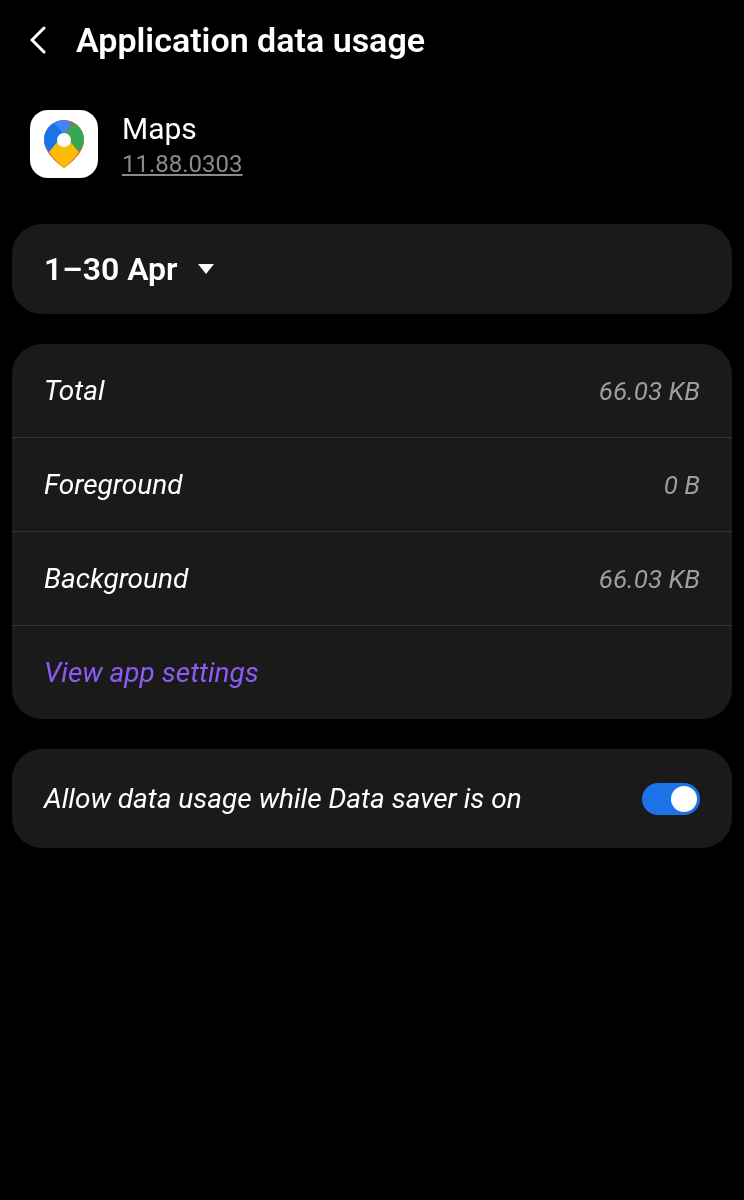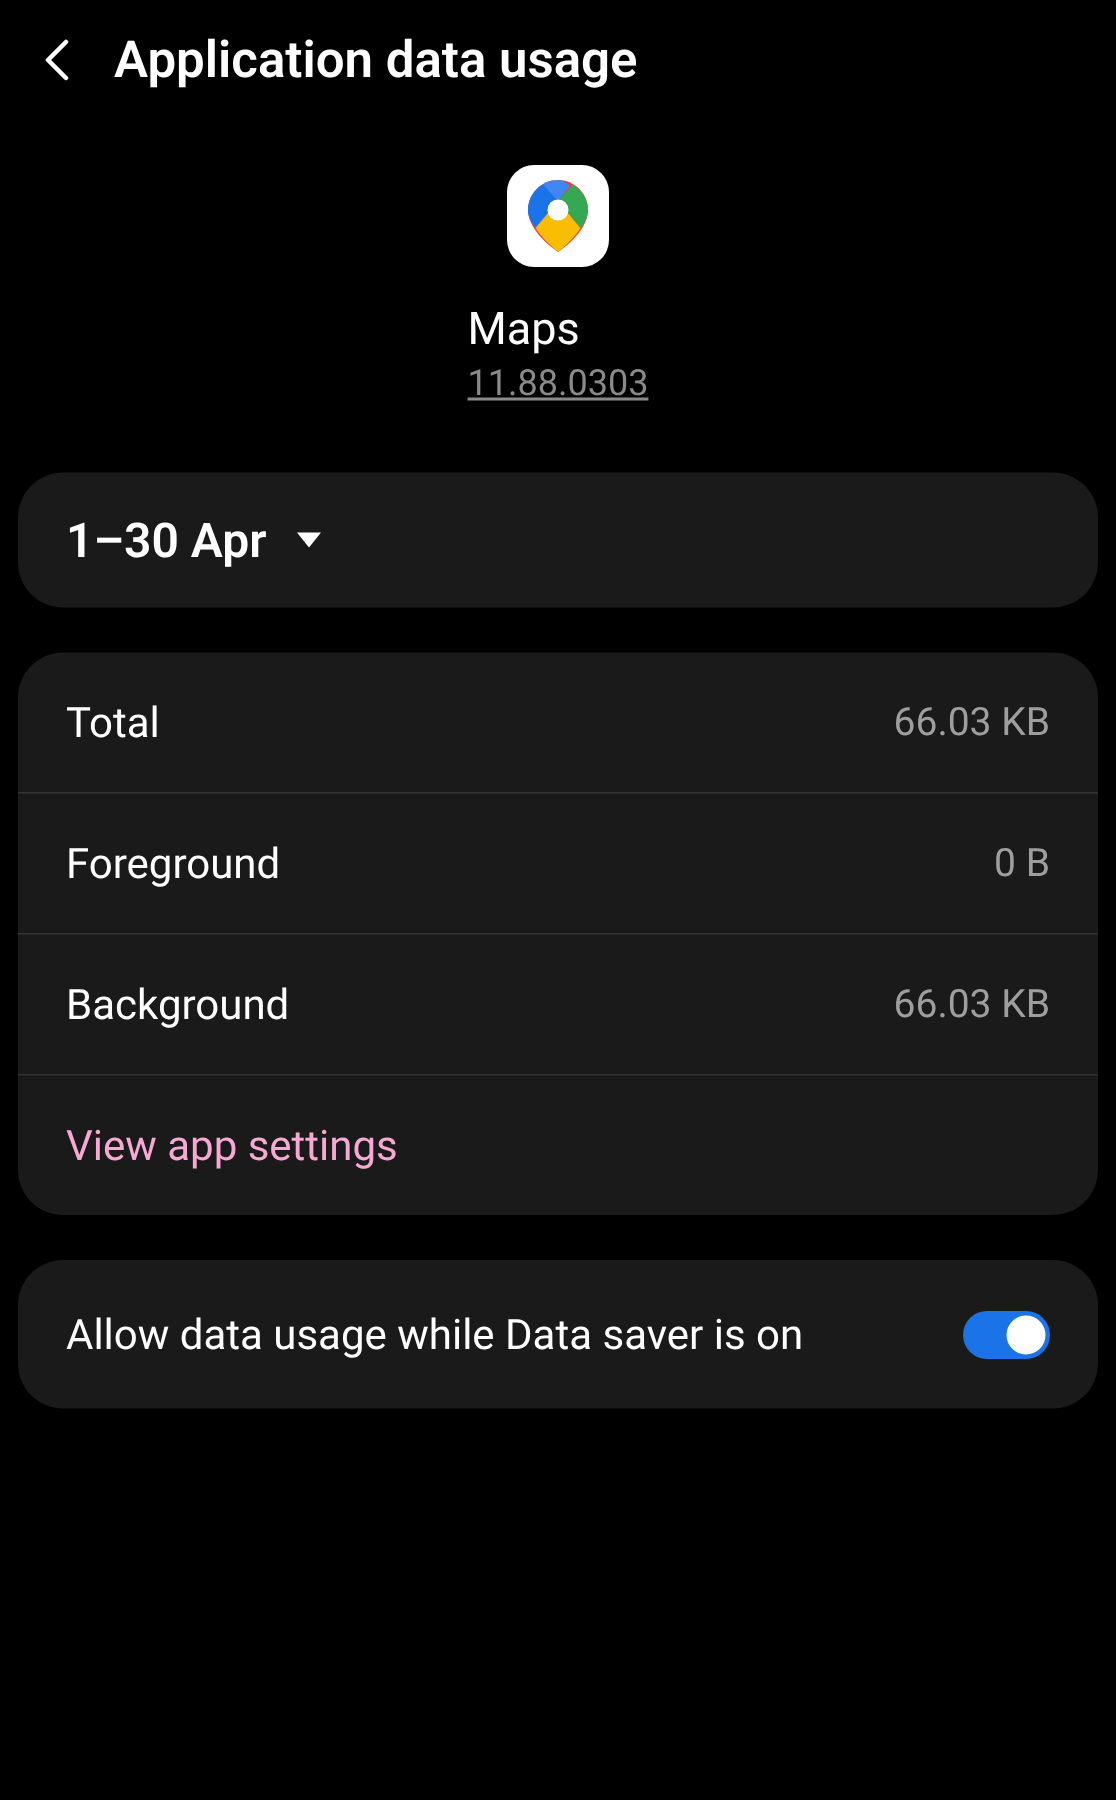--- a/index.html
+++ b/index.html
@@ -32,21 +32,20 @@
     .header-title {
       font-size: 34px;
       font-weight: 600;
       color: #ffffff;
     }
     .app-info {
       display: flex;
       align-items: center;
       padding: 30px 30px 30px 30px;
       gap: 24px;
-      flex-direction: column;
     }
     .app-icon {
       width: 68px;
       height: 68px;
       background: #ffffff;
       border-radius: 18px;
       display: flex;
       align-items: center;
       justify-content: center;
     }
@@ -81,20 +80,21 @@
       height: 0;
       border-left: 8px solid transparent;
       border-right: 8px solid transparent;
       border-top: 10px solid #ffffff;
     }
     .card {
       margin: 30px 12px 0 12px;
       background: #1a1a1a;
       border-radius: 30px;
       overflow: hidden;
+      font-style: italic;
     }
     .data-row {
       display: flex;
       justify-content: space-between;
       align-items: center;
       padding: 30px 32px;
     }
     .data-row.with-border {
       border-bottom: 1px solid #333333;
     }
@@ -107,21 +107,21 @@
       font-size: 26px;
       color: #9e9e9e;
     }
     .settings-row {
       padding: 30px 32px;
       cursor: pointer;
     }
     .settings-label {
       font-size: 28px;
       font-weight: 400;
-      color: #f9a8d4;
+      color: #8b5cf6;
     }
     .toggle-row {
       display: flex;
       justify-content: space-between;
       align-items: center;
       padding: 30px 32px;
       gap: 20px;
     }
     .toggle-row.with-border {
       border-bottom: 1px solid #333333;

